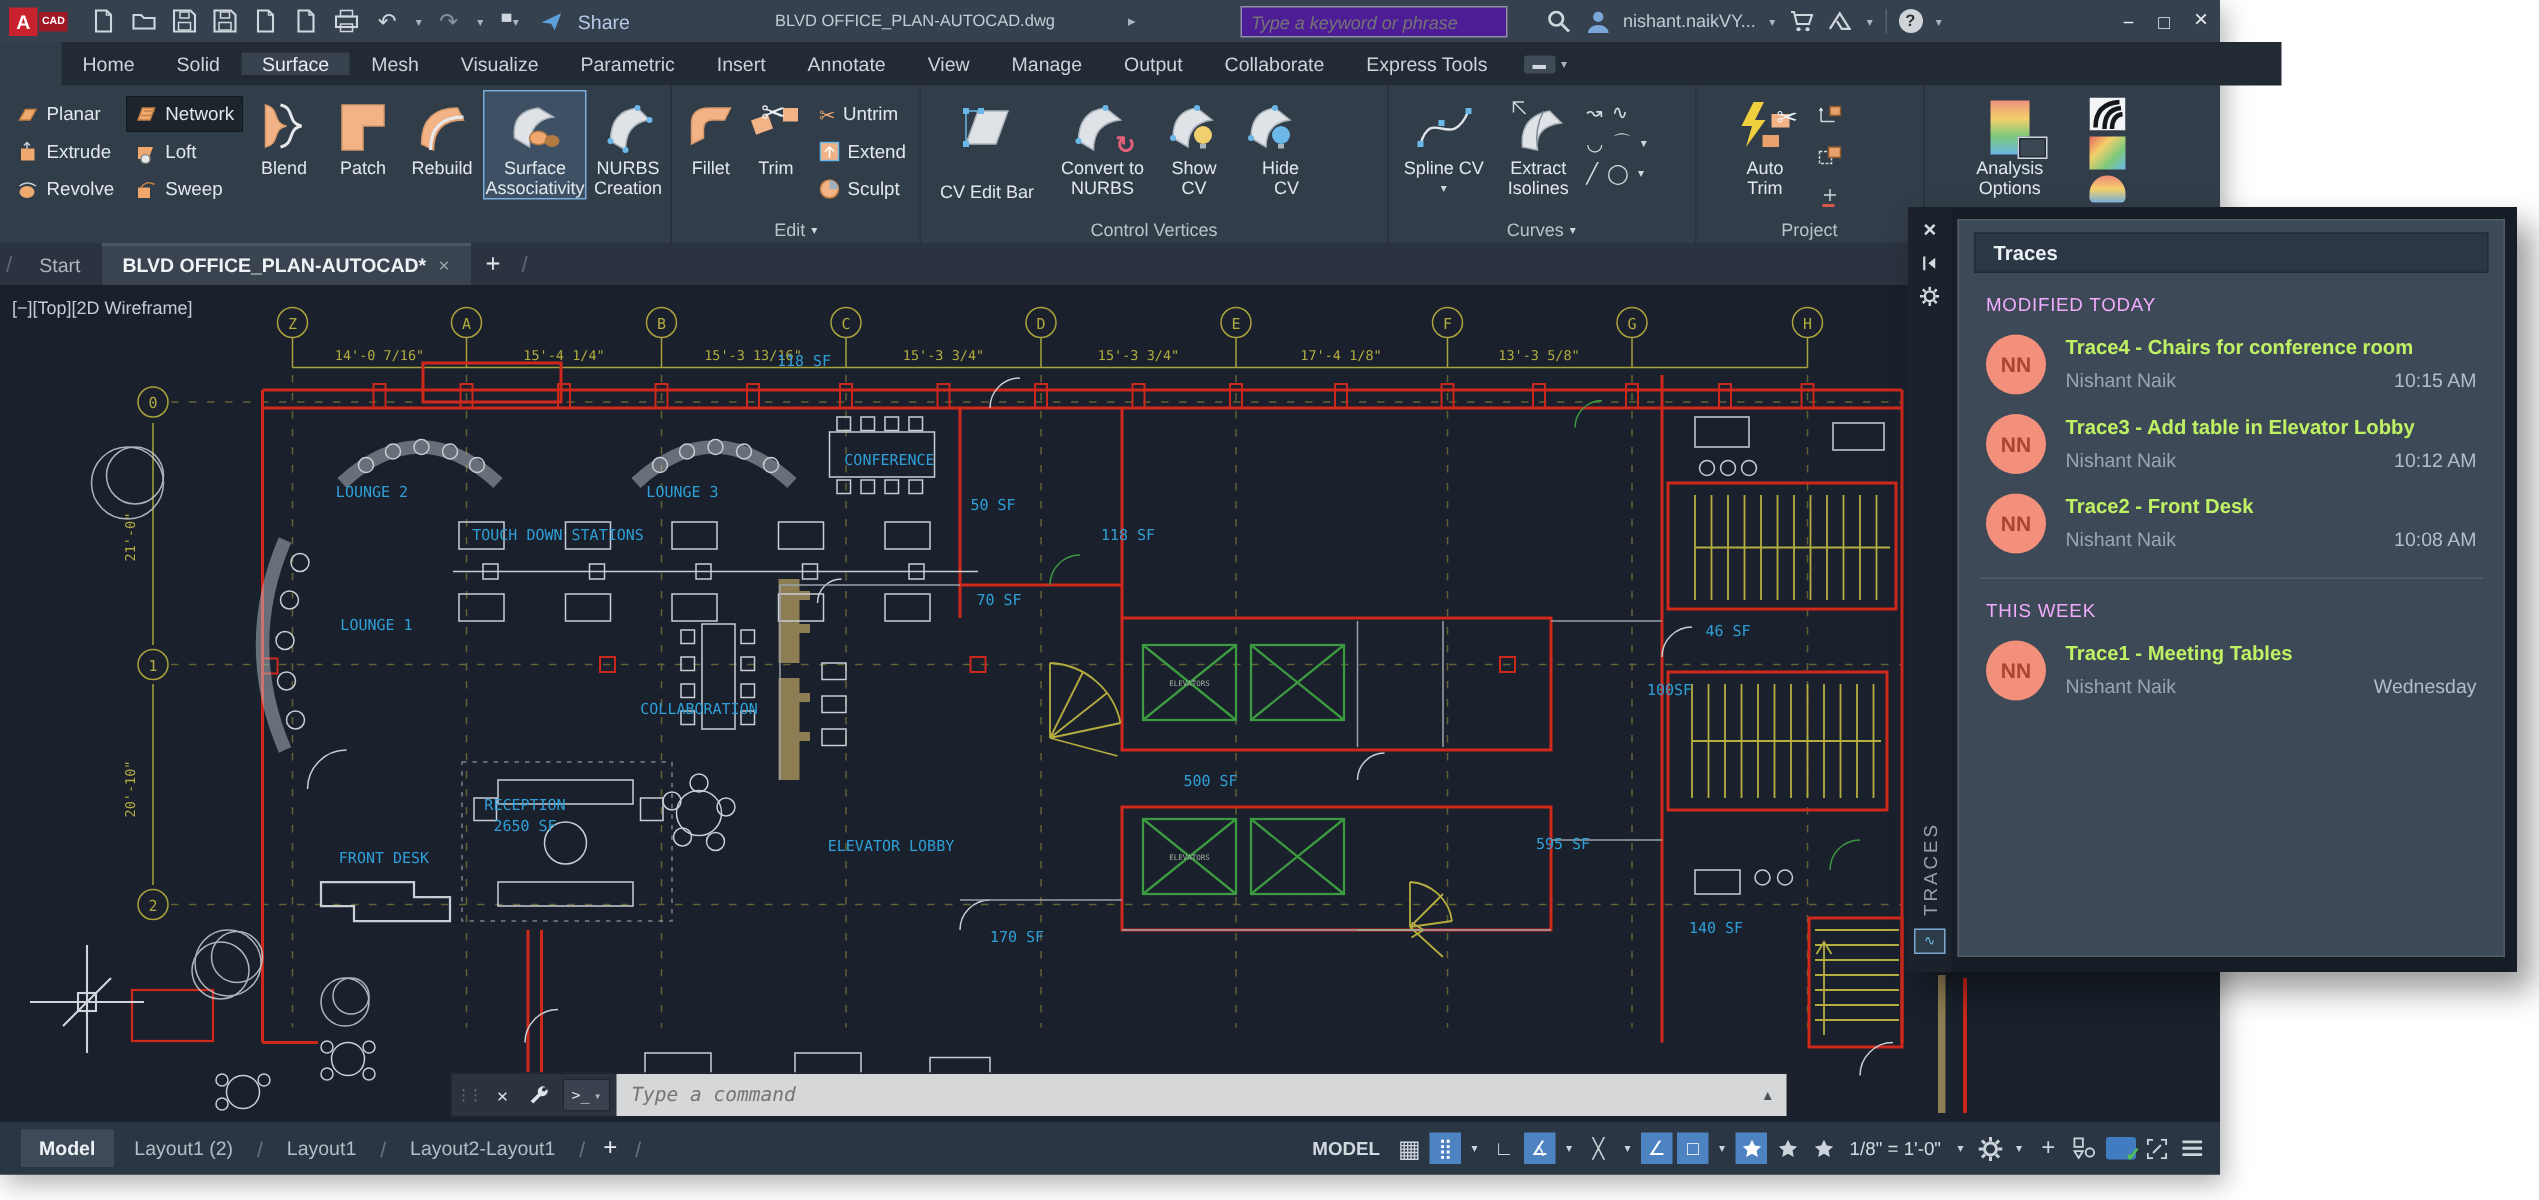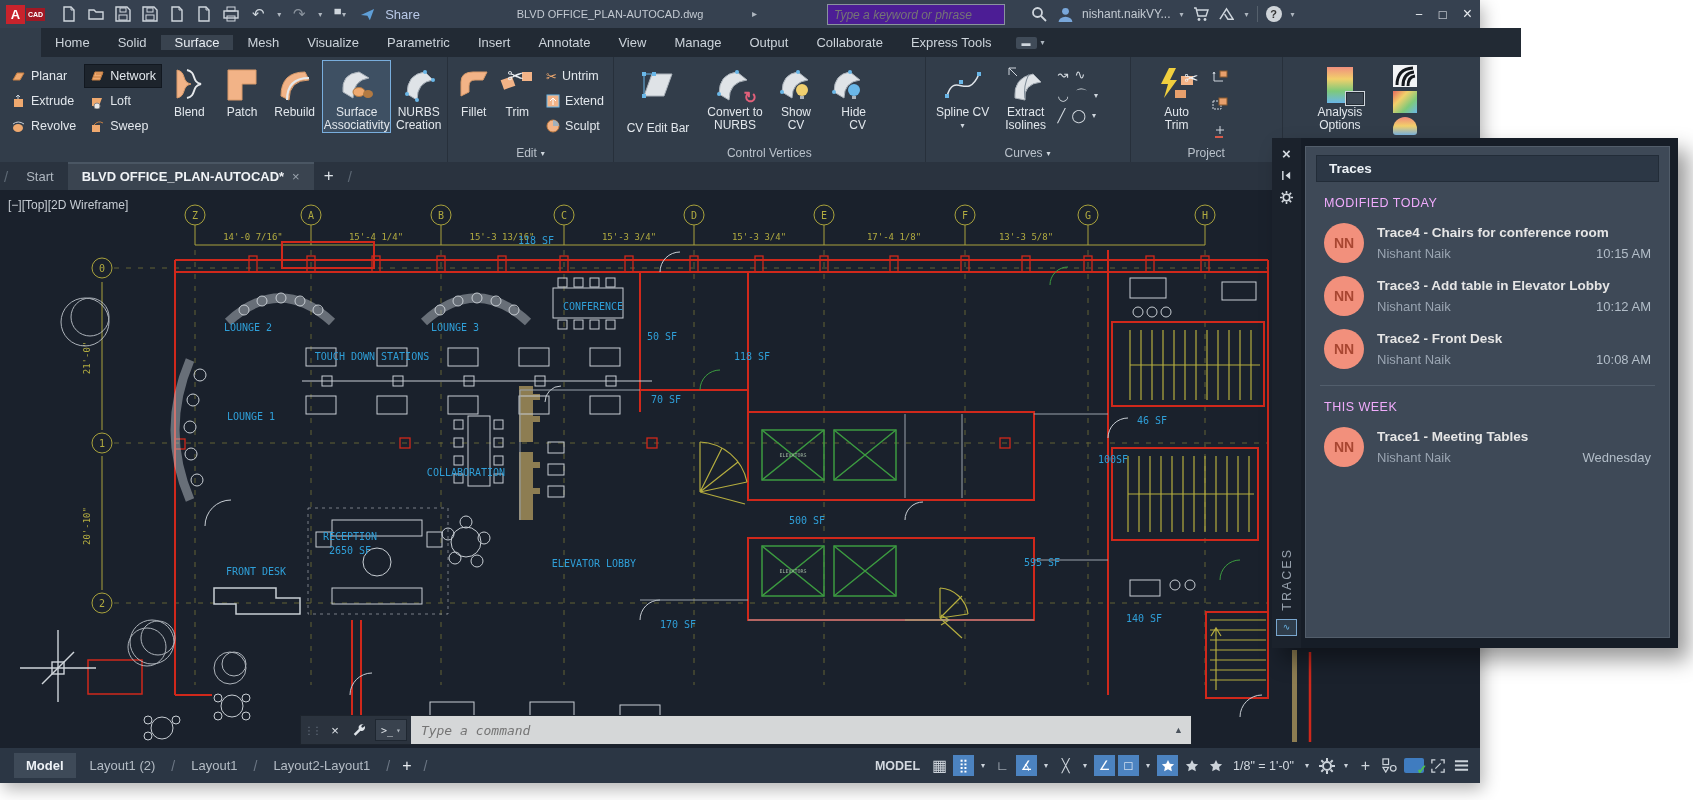--- a/index.html
+++ b/index.html
@@ -86,21 +86,21 @@
   .rail{width:29px;display:flex;flex-direction:column;align-items:center;background:#1b222c;padding-top:6px;}
   .railbtn{width:18px;height:18px;display:flex;align-items:center;justify-content:center;color:#d5dbe1;font-size:13px;margin-bottom:4px;}
   .railtitle{margin-top:338px;writing-mode:vertical-rl;transform:rotate(180deg);color:#97a1ad;font-size:12.5px;letter-spacing:2px;}
   .railico{margin-top:8px;width:19px;height:15px;border:1px solid #7aa7cf;background:#2e3c4a;color:#6ab7e8;font-size:9px;display:flex;align-items:center;justify-content:center;}
   .pmain{flex:1;margin:8px 8px 10px 4px;background:#3e4957;border:1px solid #525d6a;display:flex;flex-direction:column;overflow:hidden;}
   .ptitle{margin:8px 10px 0 10px;background:#2c3745;border:1px solid #222c38;color:#ecf1f6;font-weight:bold;font-size:13.5px;padding:5px 12px;}
   .psec{margin:14px 18px 0 18px;color:#f0abfc;font-size:12.5px;letter-spacing:.5px;}
   .pitem{display:flex;margin:13px 18px 0 18px;gap:13px;}
   .avatar{width:40px;height:40px;border-radius:50%;background:#f2907c;color:#a84631;font-size:14px;font-weight:bold;display:flex;align-items:center;justify-content:center;flex:none;}
   .pitxt{flex:1;min-width:0;}
-  .pititle{color:#e5e5e5;font-weight:bold;font-size:13.5px;white-space:nowrap;}
+  .pititle{color:#bef264;font-weight:bold;font-size:13.5px;white-space:nowrap;}
   .pirow{display:flex;margin-top:5px;}
   .piauthor{color:#9aa5b2;font-size:13px;}
   .pitime{margin-left:auto;color:#b2bdc8;font-size:13px;}
   .pdivider{margin:16px 14px 0 14px;border-top:1px solid #525e6c;}
   svg.defsonly{position:absolute;width:0;height:0;}
 </style>
 </head>
 <body>
 
 <svg class="defsonly" xmlns="http://www.w3.org/2000/svg">

